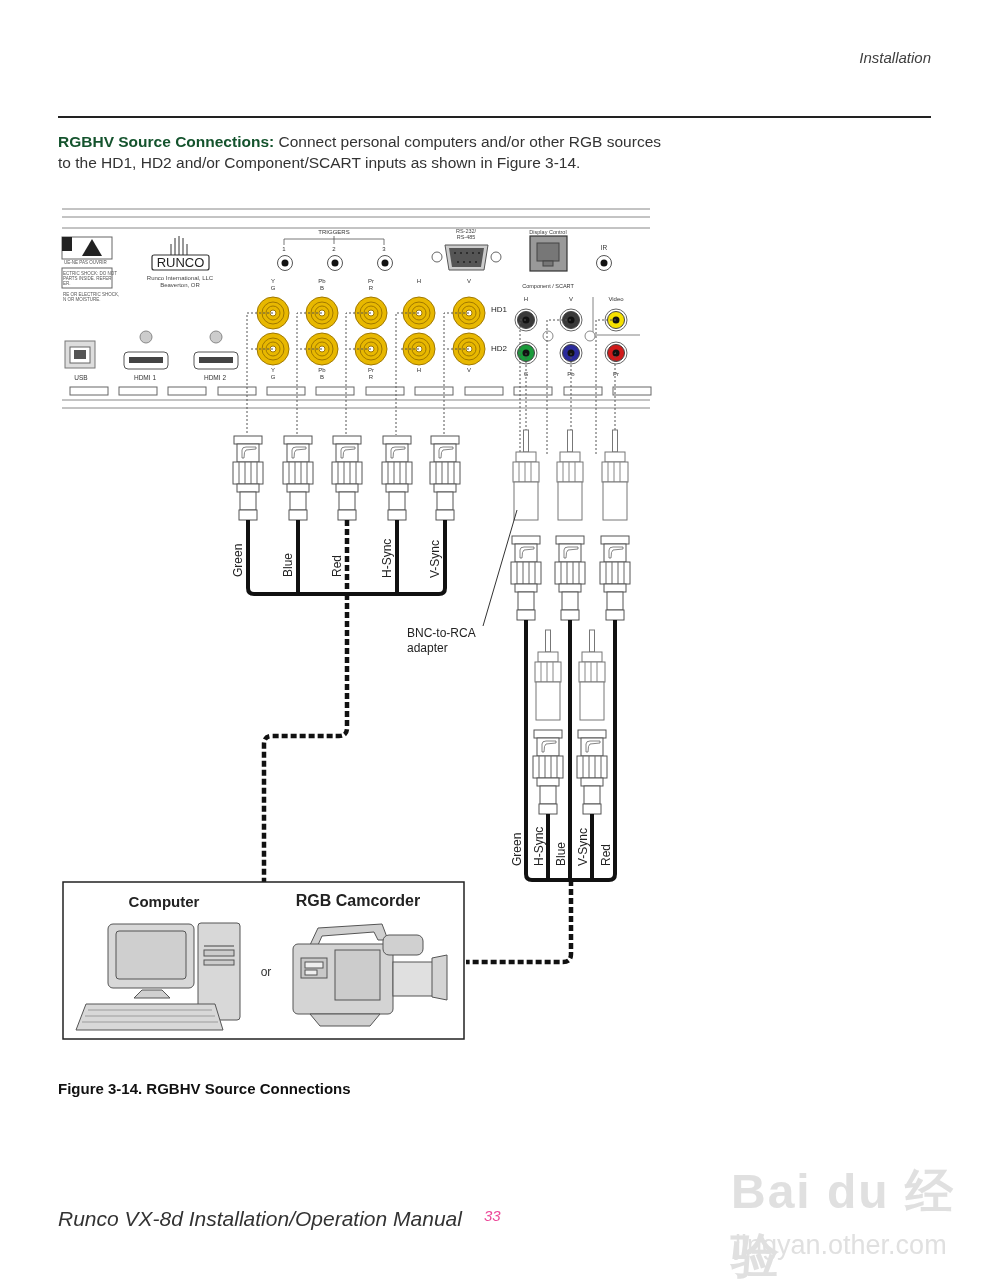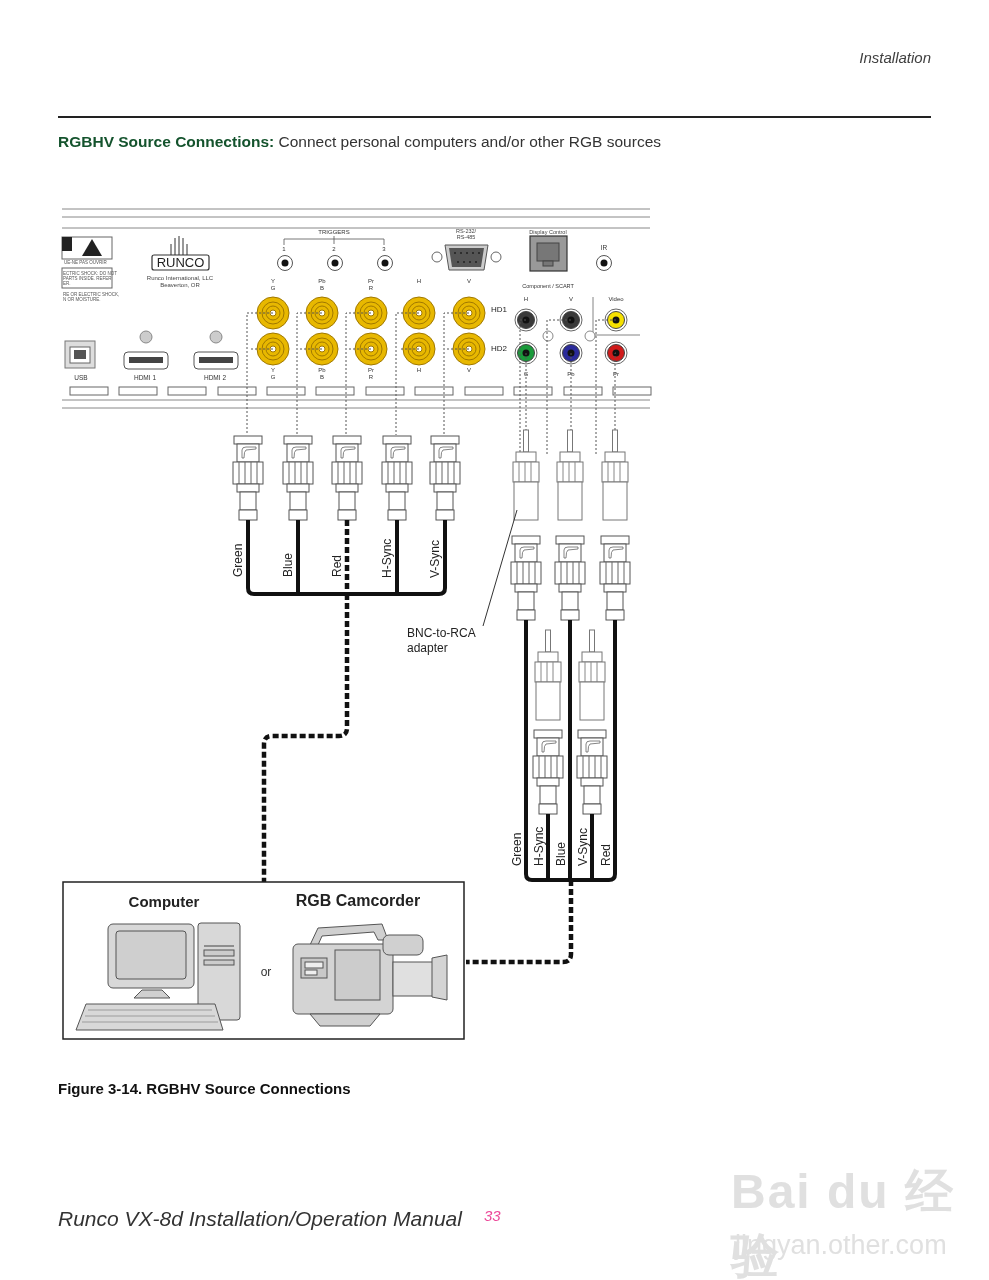--- a/index.html
+++ b/index.html
@@ -18,20 +18,21 @@
   svg text { font-family:"Liberation Sans", sans-serif; }
 </style>
 </head>
 <body>
 
 <div class="hdr-section">Installation</div>
 <div class="hdr-rule"></div>
 
 <div class="intro">
   <b>RGBHV Source Connections:</b><span> Connect personal computers and/or other RGB sources</span><br>
+  <span>to the HD1, HD2 and/or Component/SCART inputs as shown in Figure 3-14.</span>
 </div>
 
 <svg id="fig" width="989" height="1280">
   <defs>
     <g id="bnc-jack">
       <circle r="16" fill="#e8b800" stroke="#a07800" stroke-width="1"></circle>
       <circle r="11" fill="none" stroke="#a07800" stroke-width="1"></circle>
       <circle r="7" fill="none" stroke="#a07800" stroke-width="1"></circle>
       <circle r="3" fill="#fff" stroke="#a07800" stroke-width="1"></circle>
     </g>

